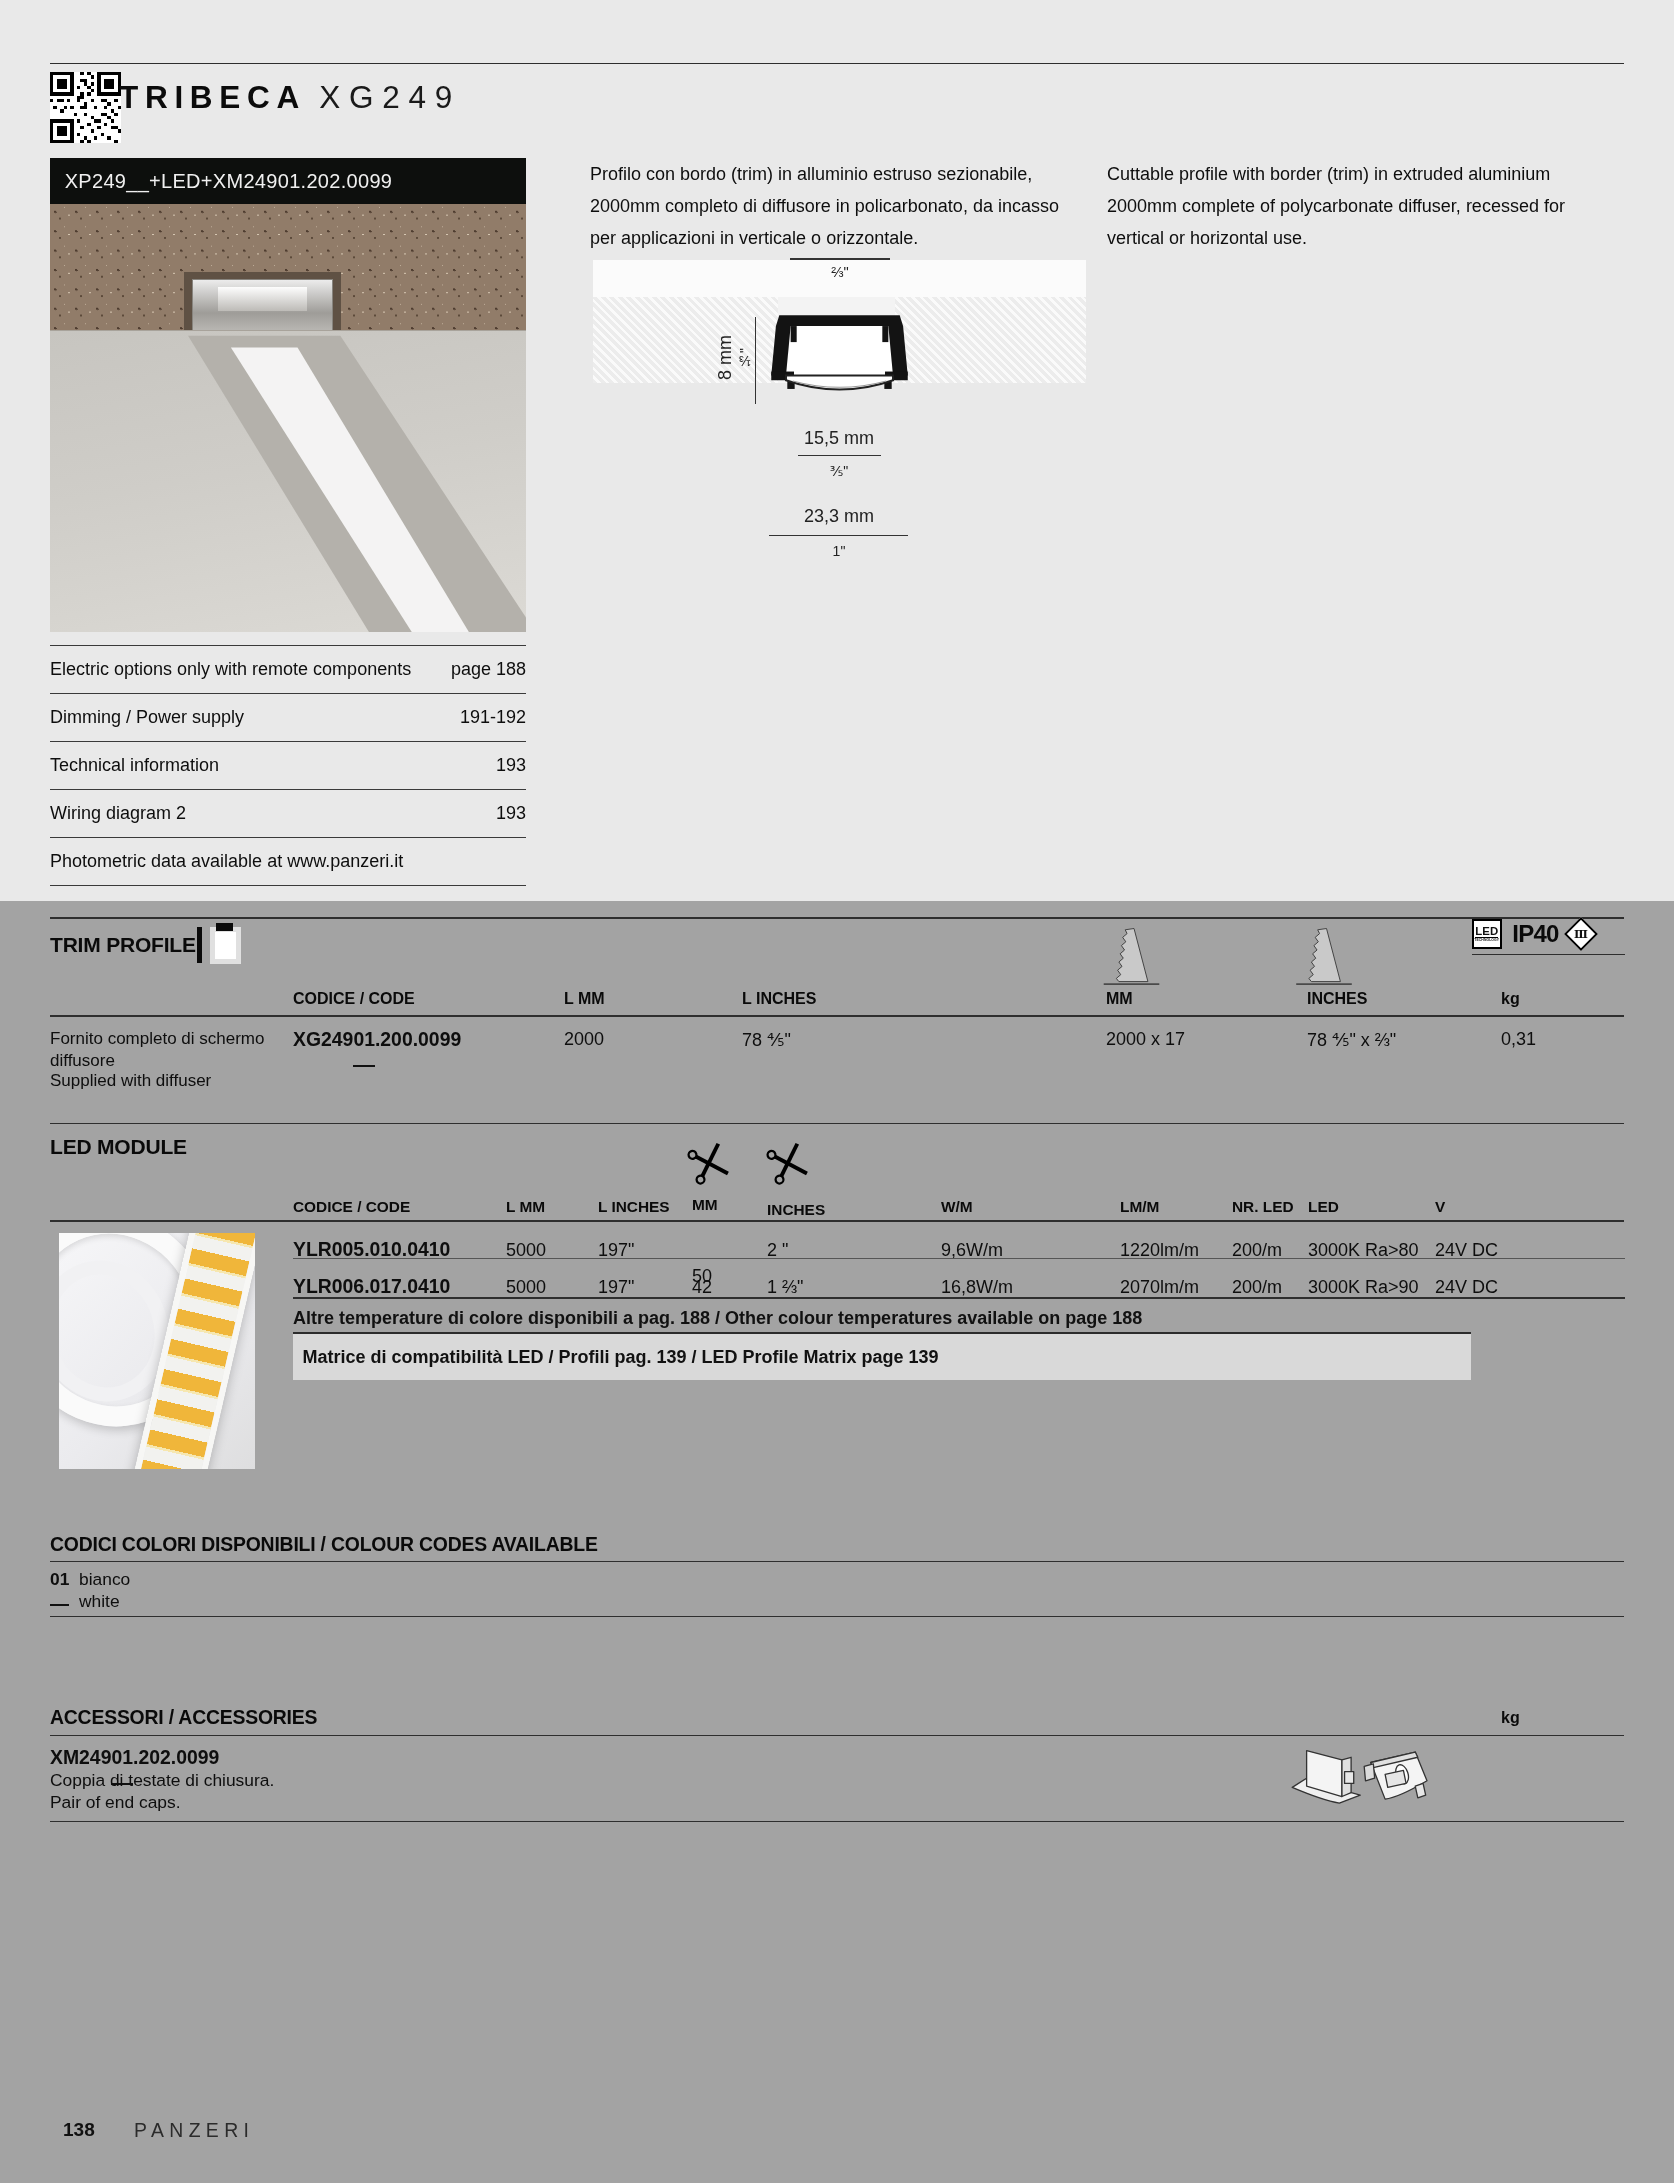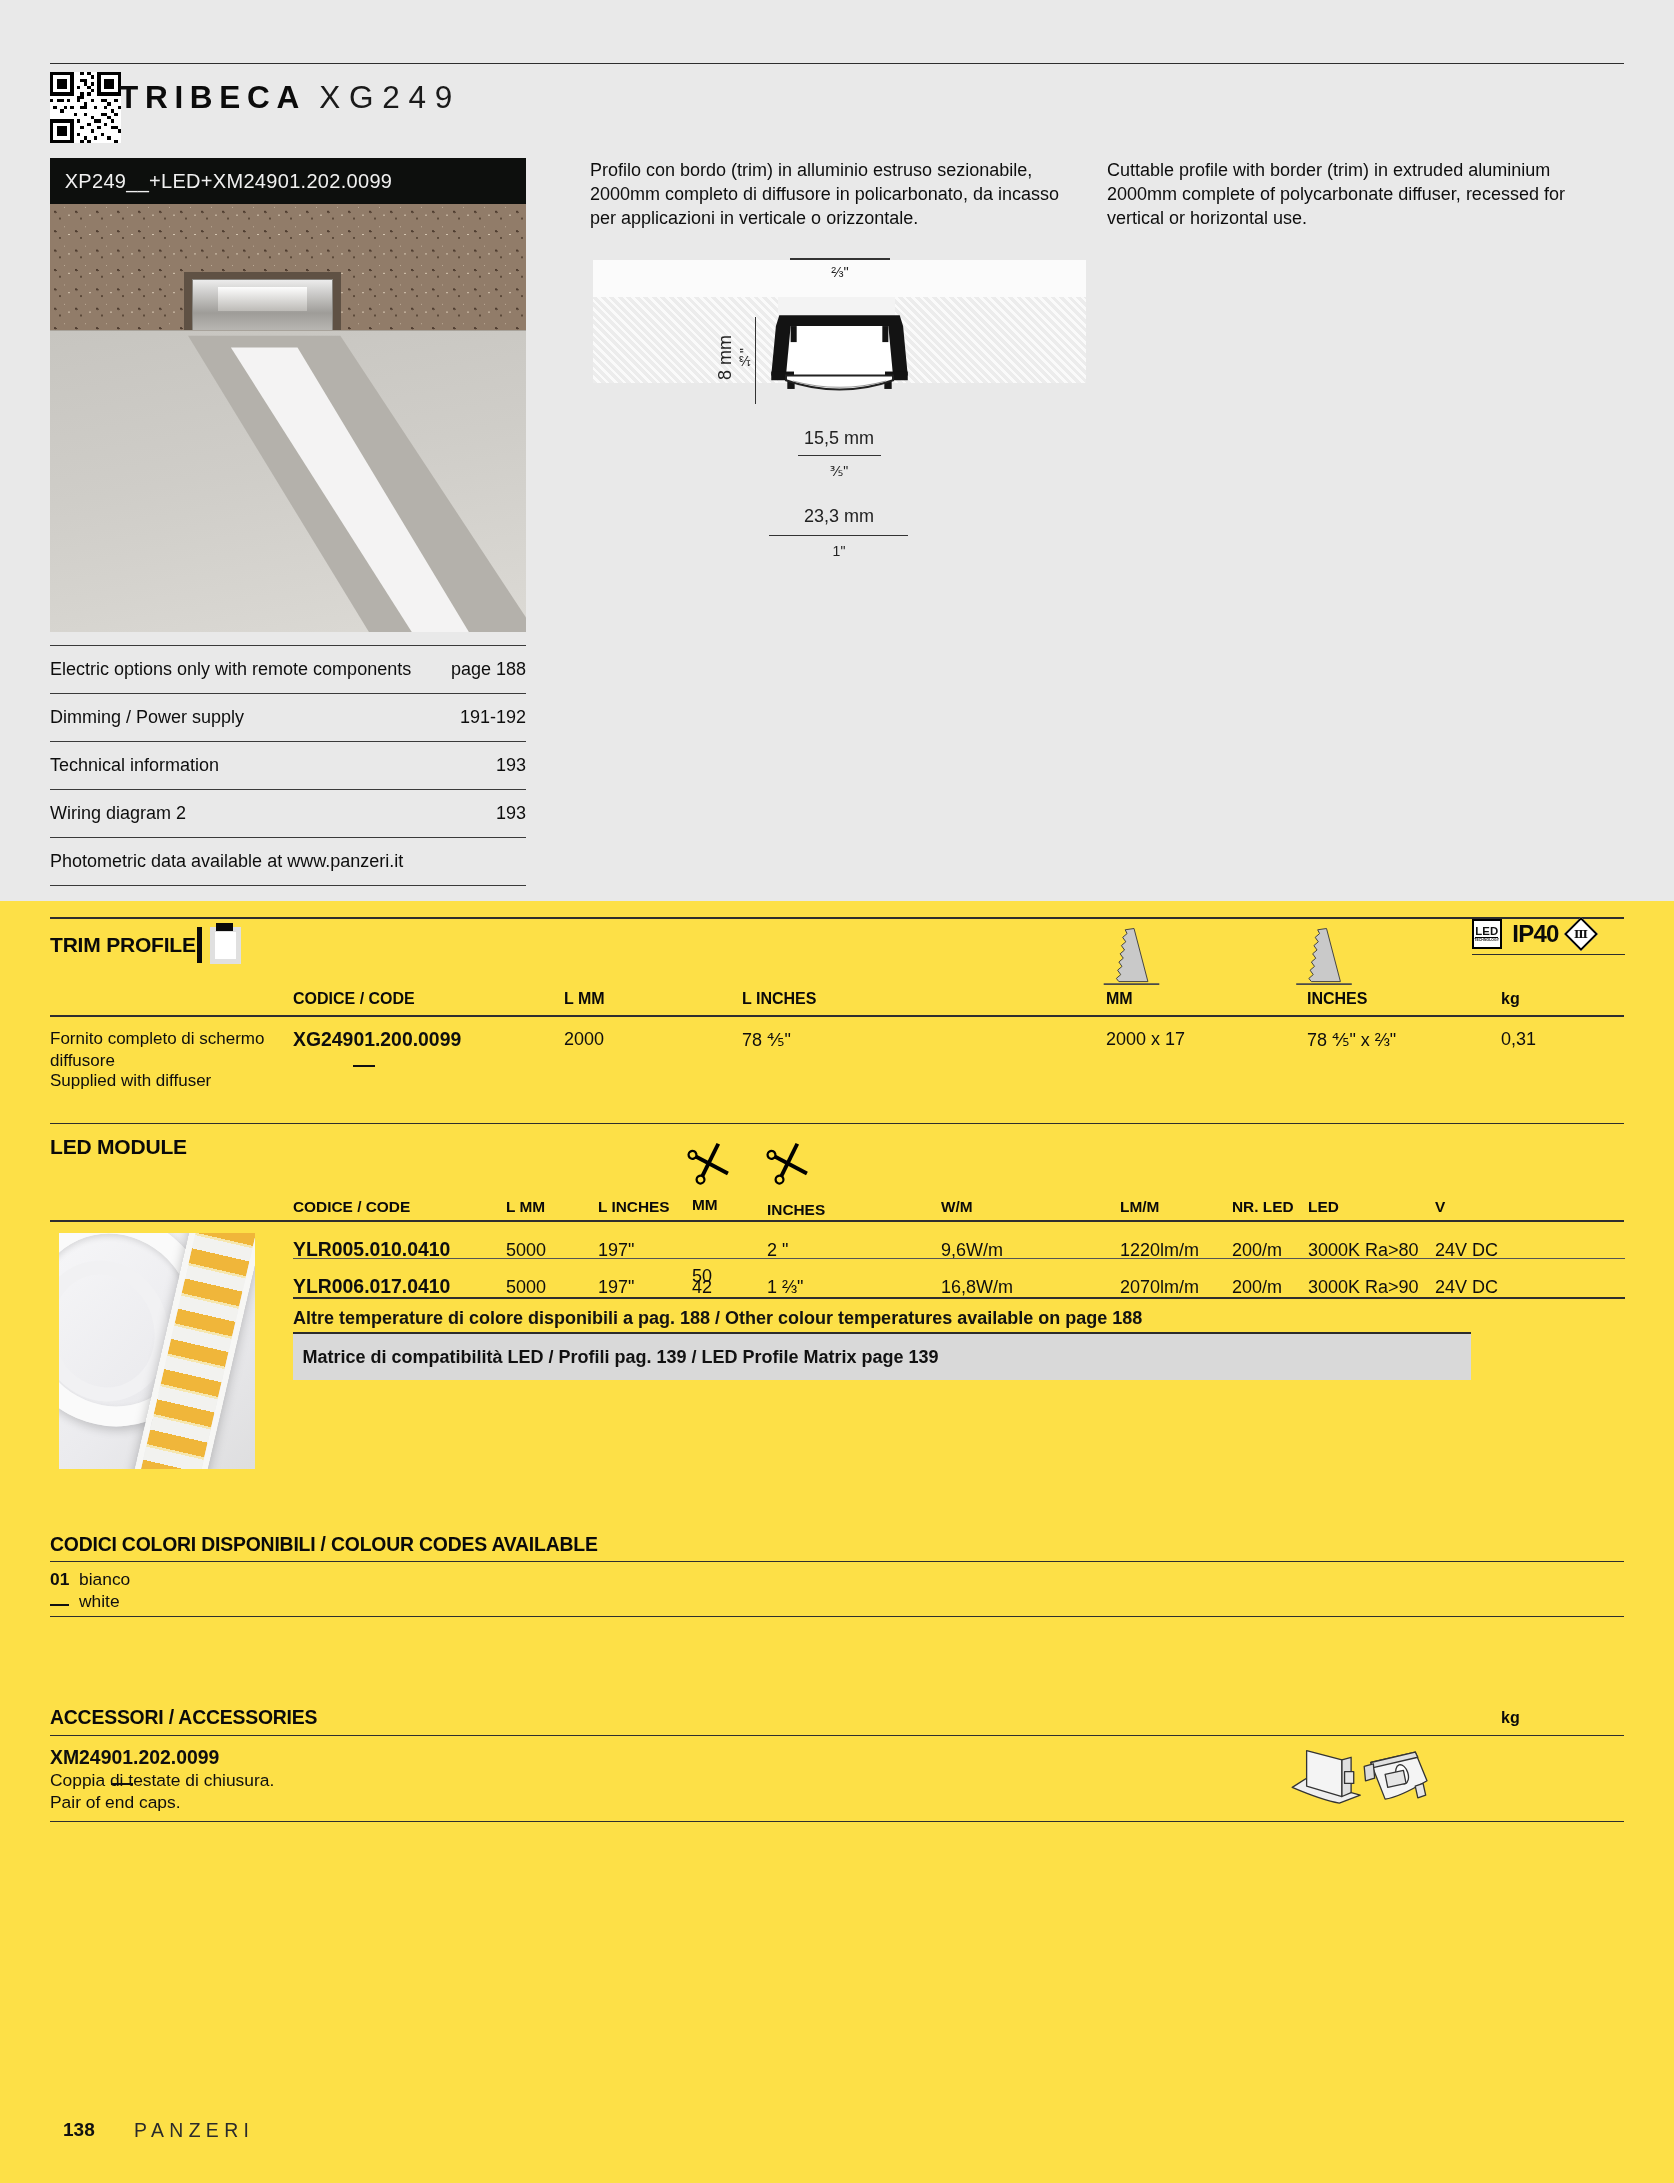--- a/index.html
+++ b/index.html
@@ -1,16 +1,16 @@
 <!DOCTYPE html>
 <html style="font-size:10.7px"><head>
 <meta charset="utf-8">
 <style>
   html,body{margin:0;padding:0;background:#fff;}
-  .page{position:relative;width:1675px;height:2183px;background:#fde047;
+  .page{position:relative;width:1675px;height:2183px;background:#a3a3a3;
         font-family:"Liberation Sans","DejaVu Sans",sans-serif;color:#111;overflow:hidden;}
   .abs{position:absolute;}
   .hr{position:absolute;background:#2e2e2e;}
   
   .gray-top{position:absolute;left:0;top:0;width:1675px;height:901px;background:#e9e9e9;}
   
   .title-row{position:absolute;left:119px;top:79px;font-size:31.5px;white-space:nowrap;}
   .title-main{font-weight:700;letter-spacing:6.7px;color:#0b0b0b;}
   .title-code{font-weight:400;letter-spacing:8.7px;color:#1a1a1a;margin-left:13.4px;}
   
@@ -38,21 +38,21 @@
   .photo-strip{position:absolute;left:0;top:0;width:100%;height:100%;
     clip-path:polygon(30% 38%,60% 38%,101% 100%,69% 100%);
     background:linear-gradient(105deg,#eceber 0%,#efeeec 10%,#ffffff 45%,#f4f3f1 75%,#e6e5e2 100%);}
   .photo-strip-hl{position:absolute;left:0;top:0;width:100%;height:100%;
     clip-path:polygon(38% 40%,52% 40%,88% 100%,76% 100%);background:rgba(255,255,255,.85);}
   
   .links{position:absolute;left:50px;top:645px;width:476px;border-top:1.3px solid #3a3a3a;}
   .link-row{display:flex;justify-content:space-between;align-items:center;height:47px;
             border-bottom:1.3px solid #3a3a3a;font-size:18px;color:#0e0e0e;}
   
-  .desc{position:absolute;top:158px;font-size:18px;line-height:24px;color:#0e0e0e;}
+  .desc{position:absolute;top:158px;font-size:18px;line-height:32px;color:#0e0e0e;}
   .desc.it{left:590px;width:469px;} .desc.en{left:1107px;width:509px;}
   
   .diagram{position:absolute;left:590px;top:255px;width:499px;height:322px;}
   .dg-white{position:absolute;left:2.7px;top:4.7px;width:493px;height:38px;background:#fbfbfb;}
   .dg-hatch{position:absolute;left:2.7px;top:42px;width:493px;height:86px;
     background:repeating-linear-gradient(45deg,#ececec 0 3.4px,#fafafa 3.4px 6px);}
   .dg-gap{position:absolute;left:188px;top:42px;width:117px;height:86px;background:#f3f3f3;}
   .dim-c{position:absolute;width:134px;text-align:center;color:#222;}
   .dim-line{position:absolute;height:1.3px;background:#333;}
   .dim-v{position:absolute;writing-mode:vertical-rl;transform:rotate(180deg);color:#222;text-align:center;}

